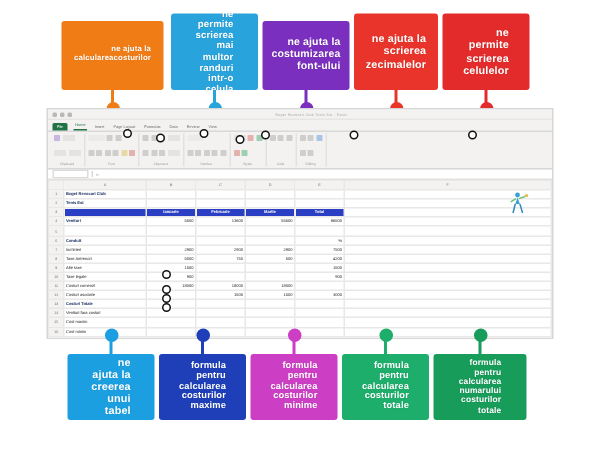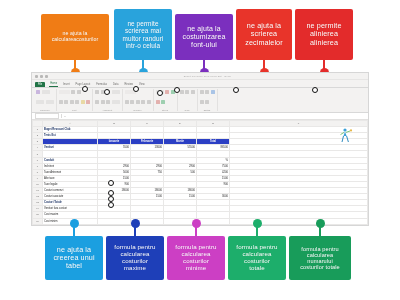--- a/index.html
+++ b/index.html
@@ -6,23 +6,23 @@
   body{
     width:400px;height:300px;overflow:hidden;background:#ffffff;
     font-family:"Liberation Sans",sans-serif;
     -webkit-font-smoothing:antialiased;
   }
   .stage{position:relative;width:400px;height:300px;}
 
   
   .card{
     position:absolute;border-radius:2px;color:#fff;
-    display:flex;align-items:center;justify-content:center;text-align:center;
-    font-weight:normal;line-height:1.12;letter-spacing:.1px;
-    box-sizing:border-box;padding:2px 8px;
+    display:flex;align-items:center;justify-content:center;text-align:right;
+    font-weight:bold;line-height:1.12;letter-spacing:.1px;
+    box-sizing:border-box;padding:2px 21px;
     text-shadow:0 0 1px rgba(0,0,0,.12);
   }
   .pin{position:absolute;width:9px;height:9px;border-radius:50%;}
   .pin:after{content:"";position:absolute;left:3.5px;width:2px;height:9px;background:inherit;}
   .pin.down:after{top:-8px;}
   .pin.up:after{bottom:-8px;}
 
   
   .excel{
     position:absolute;left:31px;top:72px;width:338px;height:154px;
@@ -83,21 +83,21 @@
     <div class="card" style="left: 114px; top: 9px; width: 58px; height: 51px; background: rgb(41, 163, 220); font-size: 6.4px;">
         <span>ne permite scrierea mai multor randuri intr-o celula</span>
       </div>
     <div class="card" style="left: 175px; top: 14px; width: 58px; height: 46px; background: rgb(123, 47, 190); font-size: 7px;">
         <span>ne ajuta la costumizarea font-ului</span>
       </div>
     <div class="card" style="left: 236px; top: 9px; width: 56px; height: 51px; background: rgb(232, 52, 42); font-size: 7.2px;">
         <span>ne ajuta la scrierea zecimalelor</span>
       </div>
     <div class="card" style="left: 295px; top: 9px; width: 58px; height: 51px; background: rgb(227, 43, 43); font-size: 7.2px;">
-        <span>ne permite alinierea alinierea</span>
+        <span>ne permite scrierea celulelor</span>
       </div>
   <div class="pin down" style="background: rgb(240, 124, 21); left: 70.5px; top: 68px;"></div>
       <div class="pin down" style="background: rgb(41, 163, 220); left: 138.5px; top: 68px;"></div>
       <div class="pin down" style="background: rgb(123, 47, 190); left: 199.5px; top: 68px;"></div>
       <div class="pin down" style="background: rgb(232, 52, 42); left: 259.5px; top: 68px;"></div>
       <div class="pin down" style="background: rgb(227, 43, 43); left: 319.5px; top: 68px;"></div>
     </div>
 
   <div class="excel">
 

